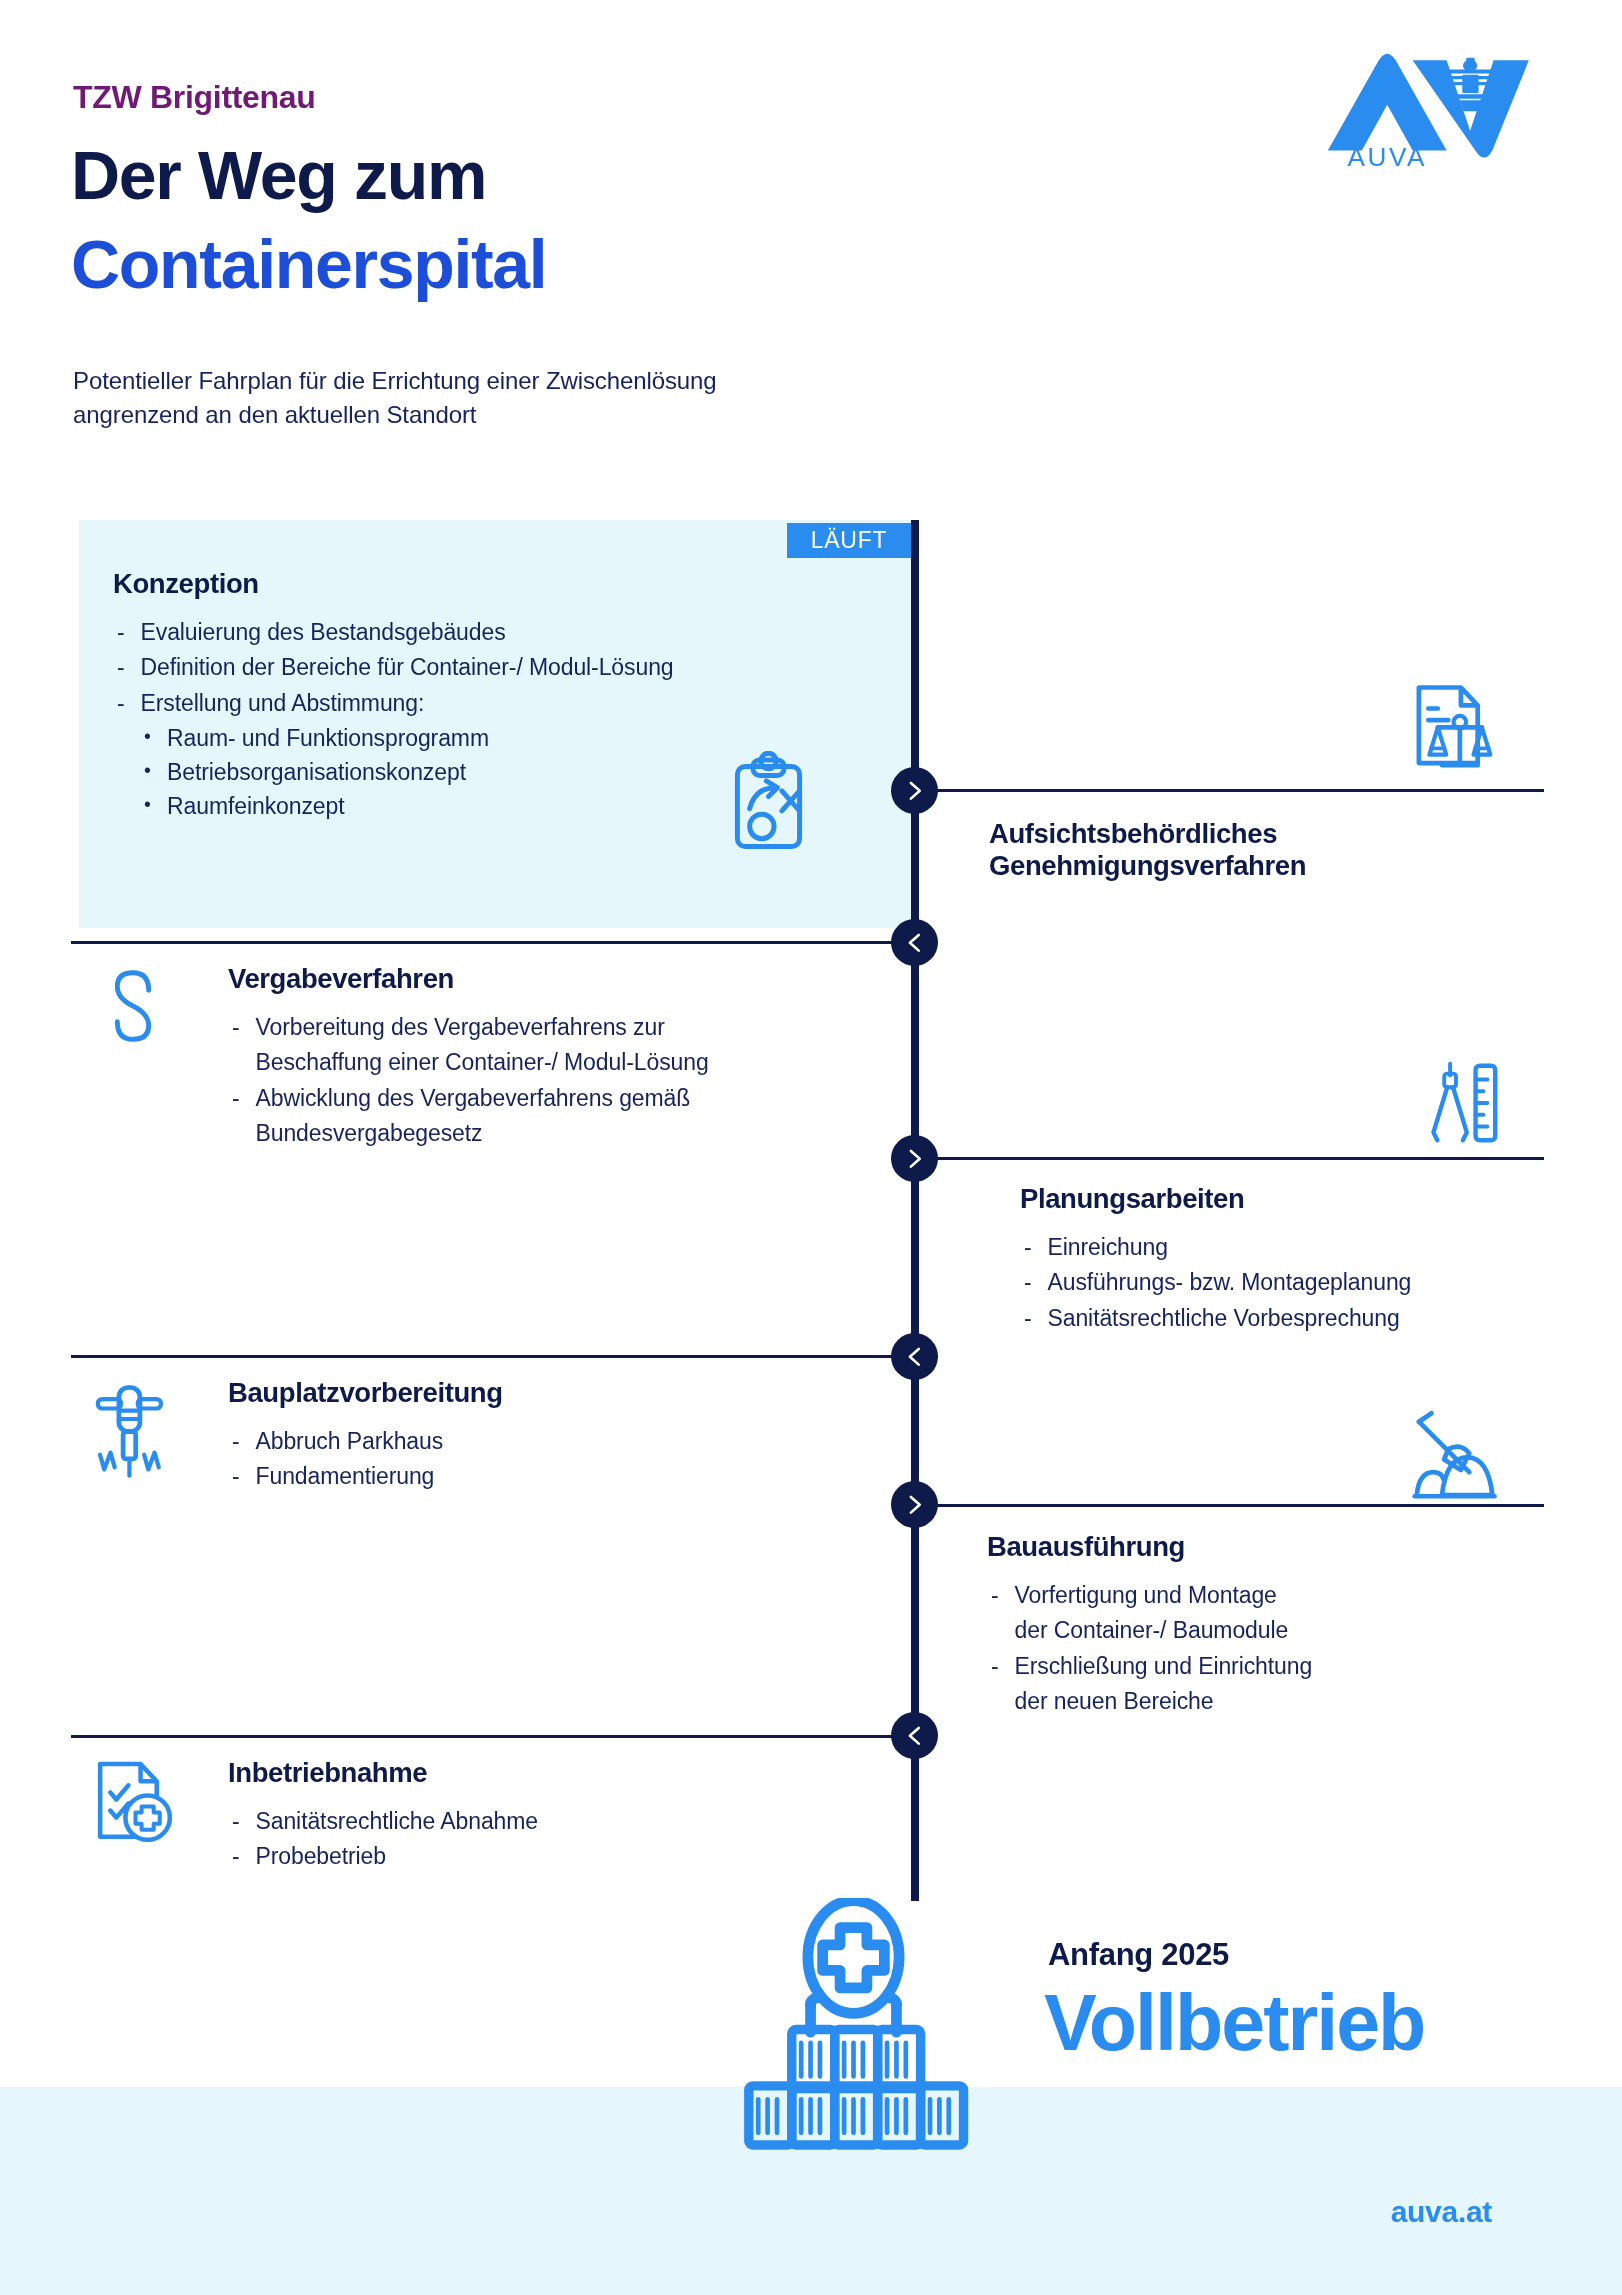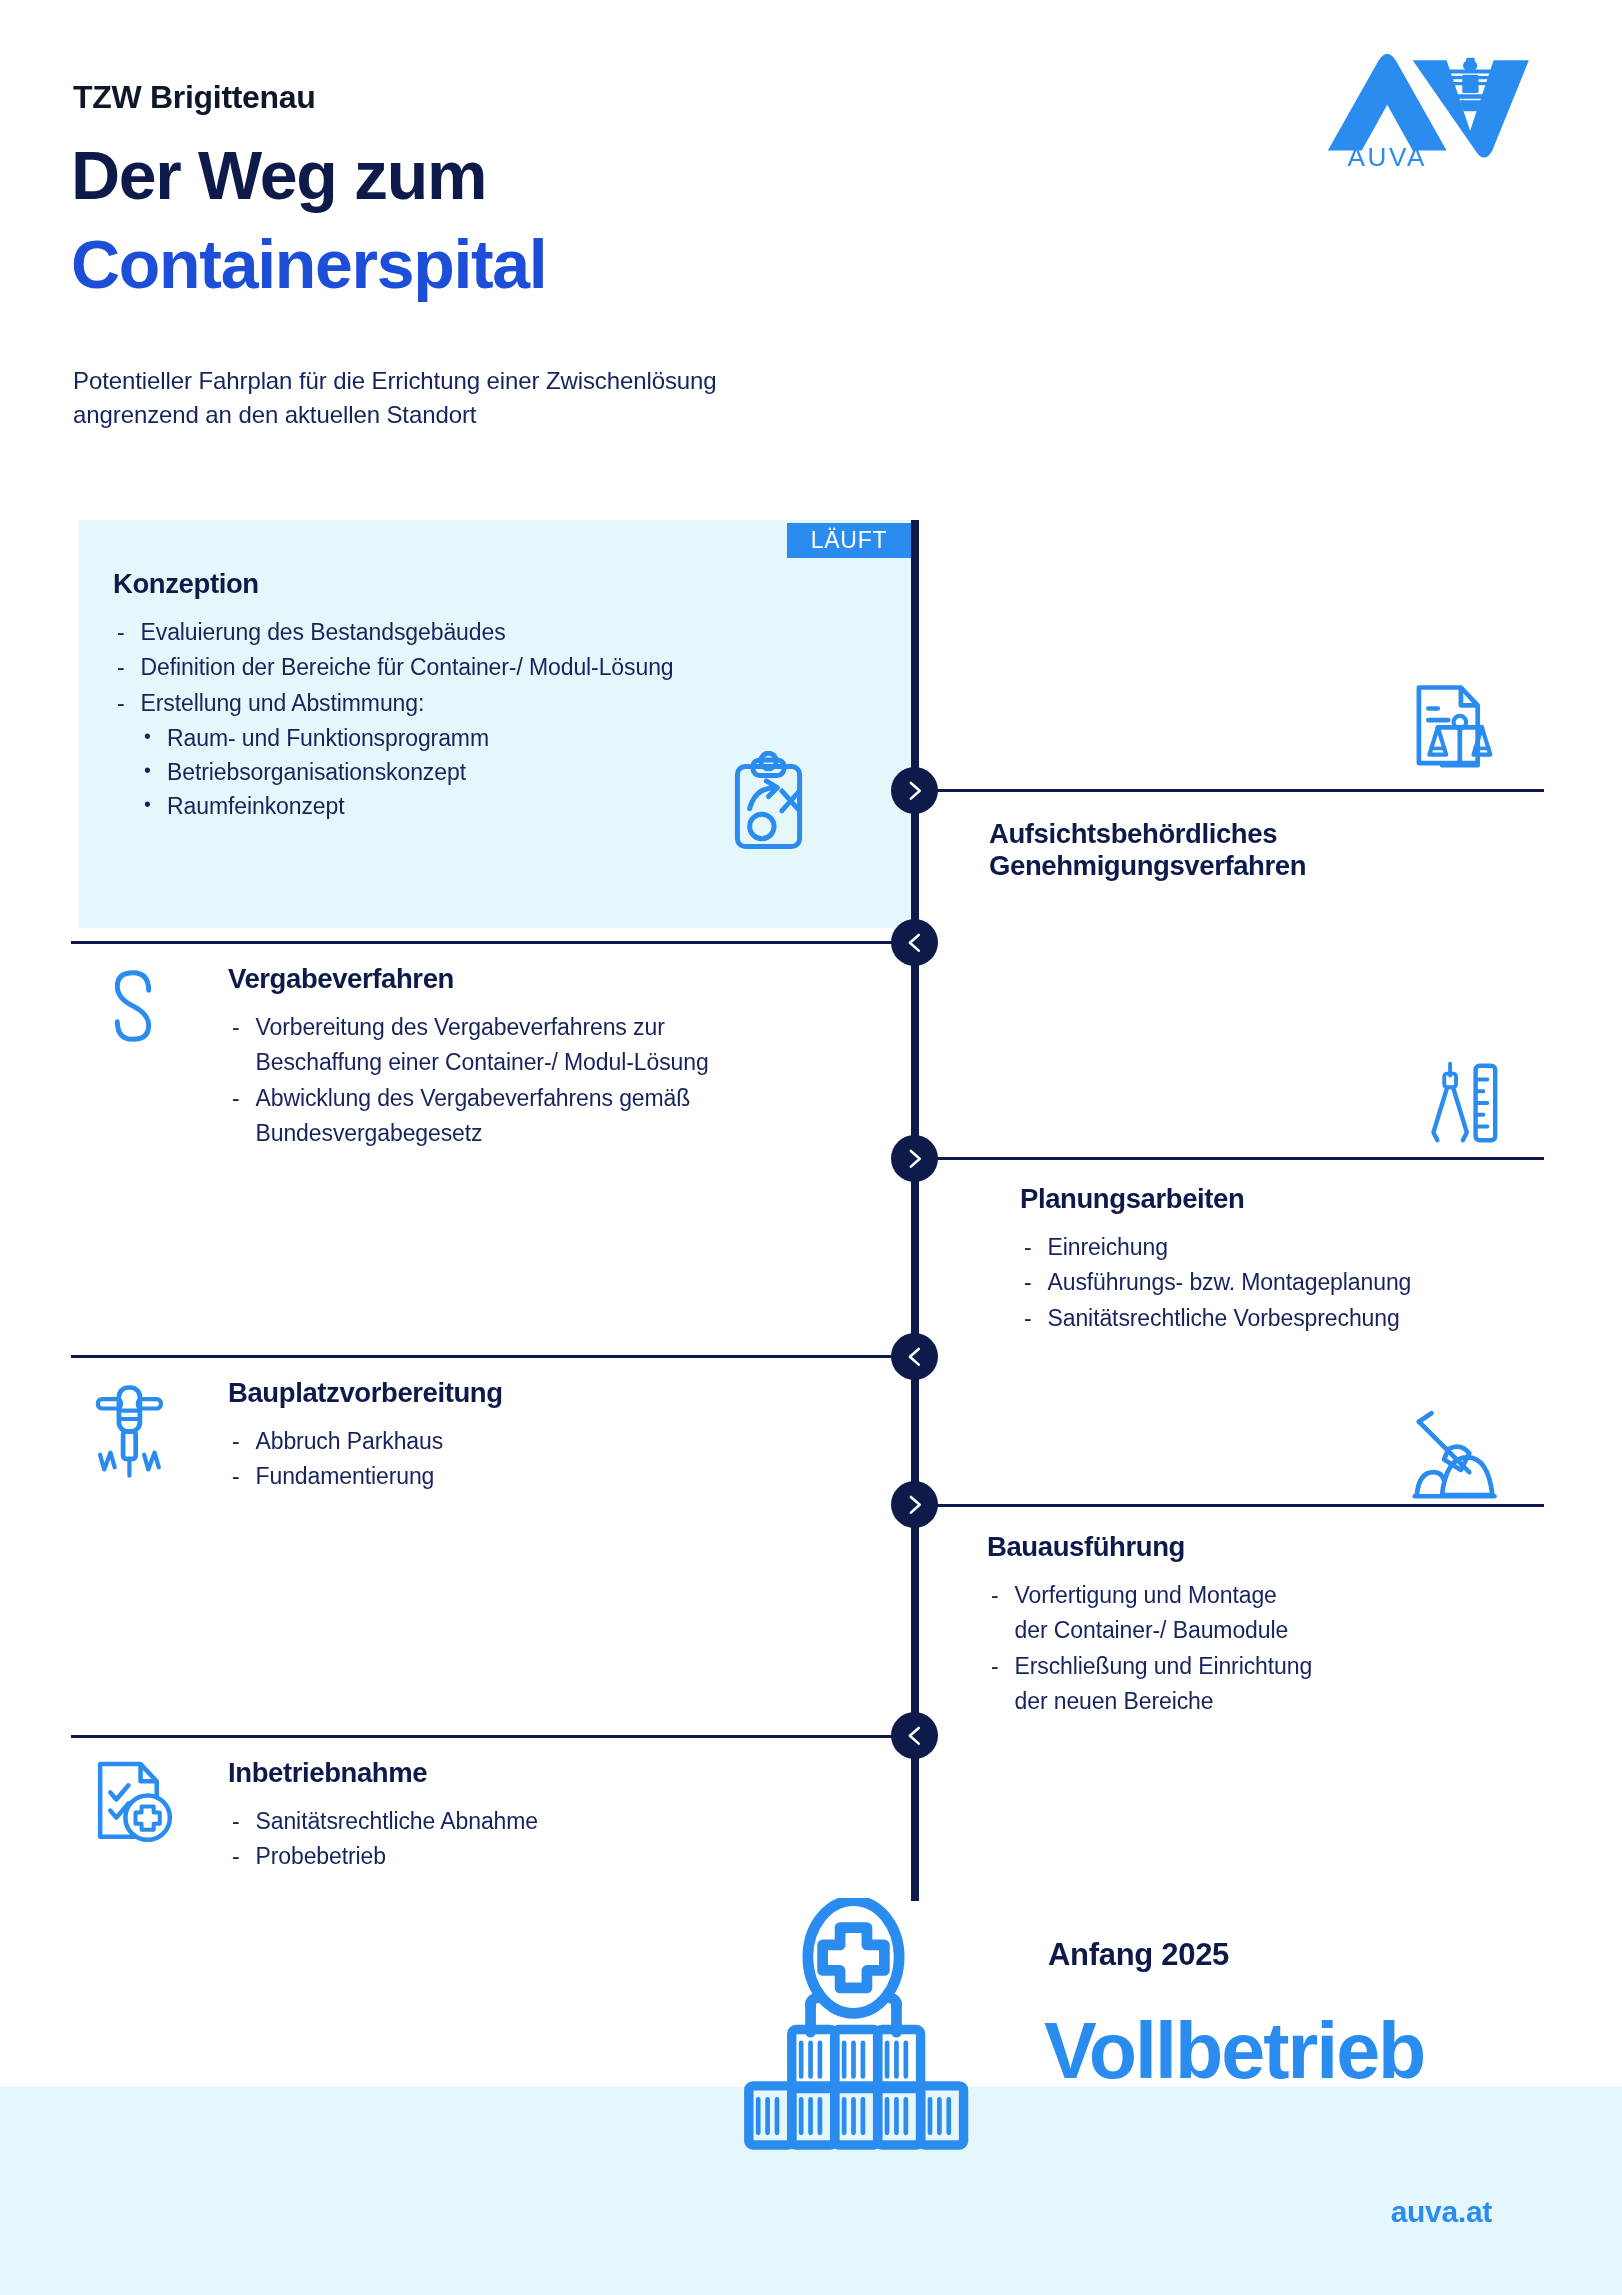--- a/index.html
+++ b/index.html
@@ -20,21 +20,21 @@
   }
   .footer-url {
     position:absolute; right:131px; top:2195px;
     font-size:30px; font-weight:bold; color:#2b8cf0;
     letter-spacing:-0.3px;
   }
 
   
   .eyebrow {
     position:absolute; left:73px; top:79px;
-    font-size:32px; font-weight:bold; color:#0f172a;
+    font-size:32px; font-weight:bold; color:#701a75;
     letter-spacing:-0.3px;
   }
   .title1 {
     position:absolute; left:71px; top:141px;
     font-size:68px; font-weight:bold; color:#0d1a4a;
     letter-spacing:-1.3px; line-height:1.0;
   }
   .title2 {
     position:absolute; left:71px; top:230px;
     font-size:68px; font-weight:bold; color:#1d4ed8;
@@ -108,21 +108,20 @@
 
   
   .vb-date {
     position:absolute; left:1048px; top:1937px;
     font-size:31px; font-weight:bold; color:#0d1a4a; letter-spacing:-0.3px;
   }
   .vb-big {
     position:absolute; left:1044px; top:1983px;
     font-size:79px; font-weight:bold; color:#2b8cf0; letter-spacing:-2px;
     line-height:1;
-    margin-top:28px;
   }
   .hospital { position:absolute; left:703px; top:1898px; width:301px; height:255px; }
 </style>
 </head>
 <body>
 
 <div id="page">
 
   <div class="footer-band"></div>
   <div class="footer-url">auva.at</div>

